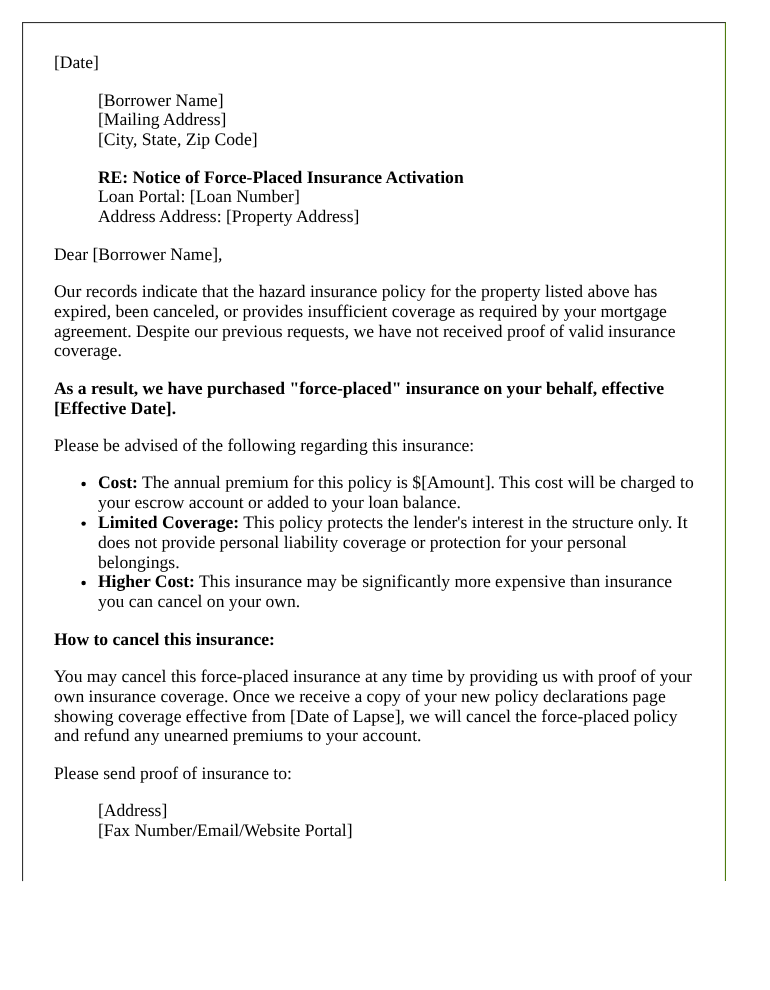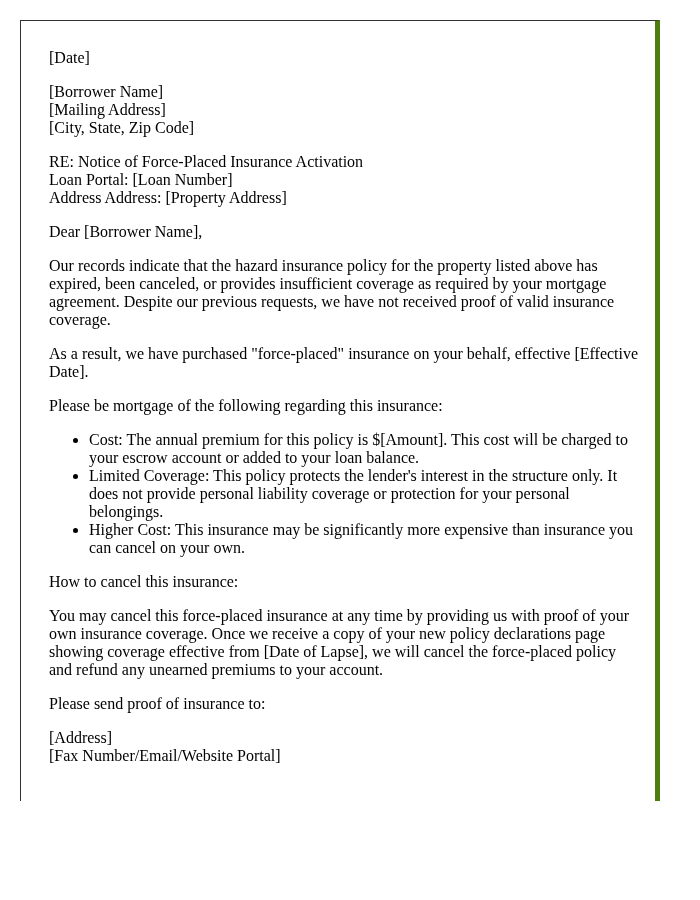--- a/index.html
+++ b/index.html
@@ -17,37 +17,38 @@
       font-size: 16px;
       line-height: 18px;
     }
     .page {
       position: absolute;
       left: 20px;
       top: 20px;
       width: 640px;
       height: 781px;
       border-left: 1px solid #333;
-      border-right: 5px solid #4d7c0f;
+      border-right: 1px solid #4d7c0f;
       border-top: 1px solid #333;
       box-sizing: border-box;
     }
     .content {
       position: absolute;
       left: 28px;
       top: 28px;
       width: 590px;
     }
     p {
       margin: 0 0 16px 0;
     }
     .block-line {
       display: block;
+      margin-left: 40px;
     }
-    b { font-weight: normal; }
+    b { font-weight: bold; }
     ul {
       margin: 0 2px 16px 0;
       padding-left: 40px;
     }
     li {
       margin: 0;
       padding: 0;
     }
   </style>
 </head>
@@ -69,21 +70,21 @@
       <span class="block-line">Loan Portal: [Loan Number]</span>
       <span class="block-line">Address Address: [Property Address]</span>
     </p>
 
     <p>Dear [Borrower Name],</p>
 
     <p>Our records indicate that the hazard insurance policy for the property listed above has expired, been canceled, or provides insufficient coverage as required by your mortgage agreement. Despite our previous requests, we have not received proof of valid insurance coverage.</p>
 
     <p><b>As a result, we have purchased "force-placed" insurance on your behalf, effective [Effective Date].</b></p>
 
-    <p>Please be mortgage of the following regarding this insurance:</p>
+    <p>Please be advised of the following regarding this insurance:</p>
 
     <ul>
       <li><b>Cost:</b><span> The annual premium for this policy is $[Amount]. This cost will be charged to your escrow account or added to your loan balance.</span></li>
       <li><b>Limited Coverage:</b><span> This policy protects the lender's interest in the structure only. It does not provide personal liability coverage or protection for your personal belongings.</span></li>
       <li><b>Higher Cost:</b><span> This insurance may be significantly more expensive than insurance you can cancel on your own.</span></li>
     </ul>
 
     <p><b>How to cancel this insurance:</b></p>
 
     <p>You may cancel this force-placed insurance at any time by providing us with proof of your own insurance coverage. Once we receive a copy of your new policy declarations page showing coverage effective from [Date of Lapse], we will cancel the force-placed policy and refund any unearned premiums to your account.</p>

